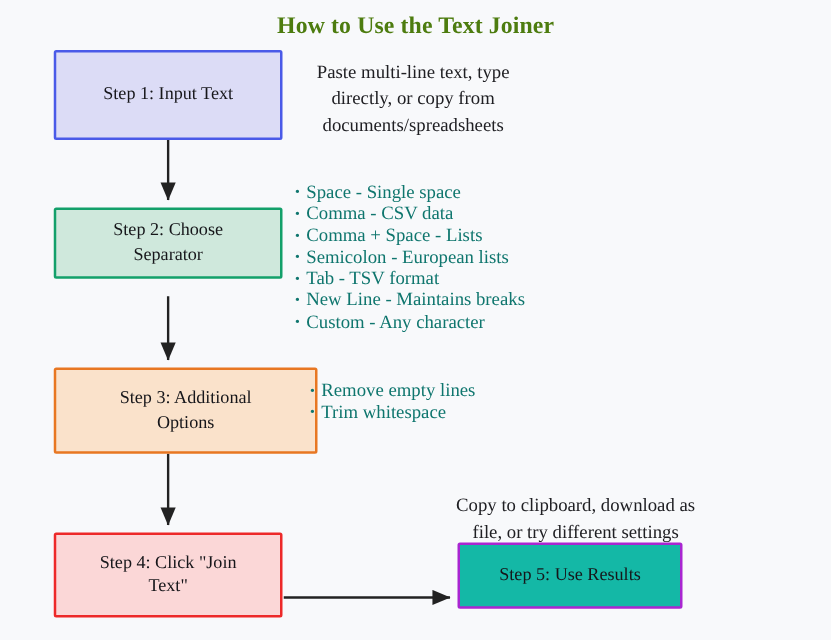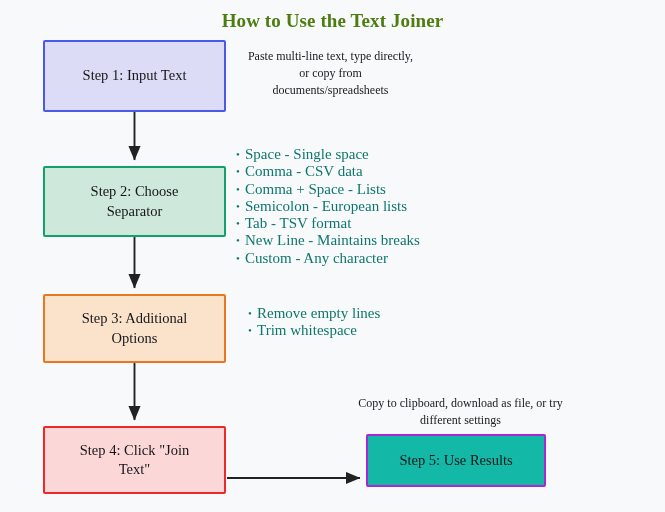--- a/index.html
+++ b/index.html
@@ -53,26 +53,26 @@
     width: 100%;
     white-space: pre-line;
   }
 
   #node-1 {
     left: 43px;  top: 40px;  width: 183px; height: 72px;
     background: #dcdcf6;
     border: 2.5px solid #4a5ae8;
   }
   #node-2 {
-    left: 43px;  top: 166px; width: 183px; height: 71px;
+    left: 43px;  top: 166px; width: 183px; height: 57px;
     background: #cfe8dc;
     border: 2.5px solid #13a06a;
   }
   #node-3 {
-    left: 43px;  top: 294px; width: 183px; height: 69px;
+    left: 43px;  top: 294px; width: 211px; height: 69px;
     background: #fae2cb;
     border: 2.5px solid #e87722;
     justify-content: center;
   }
   #node-4 {
     left: 43px;  top: 426px; width: 183px; height: 68px;
     background: #fbd7d7;
     border: 2.5px solid #ed2929;
   }
   #node-5 {
@@ -86,21 +86,21 @@
     position: absolute;
     left: 0; top: 0;
     width: 665px; height: 512px;
     pointer-events: none;
   }
 
   
   .annotation {
     position: absolute;
     font-family: "Liberation Serif", serif;
-    font-size: 12px;
+    font-size: 15px;
     color: #202024;
     line-height: 1.42;
     text-align: center;
     white-space: pre-line;
   }
   #annotation-input   { left: 243px; top: 48px;  width: 175px; }
   #annotation-results { left: 358px; top: 395px; width: 205px; }
 
   
   .bullet-list {

